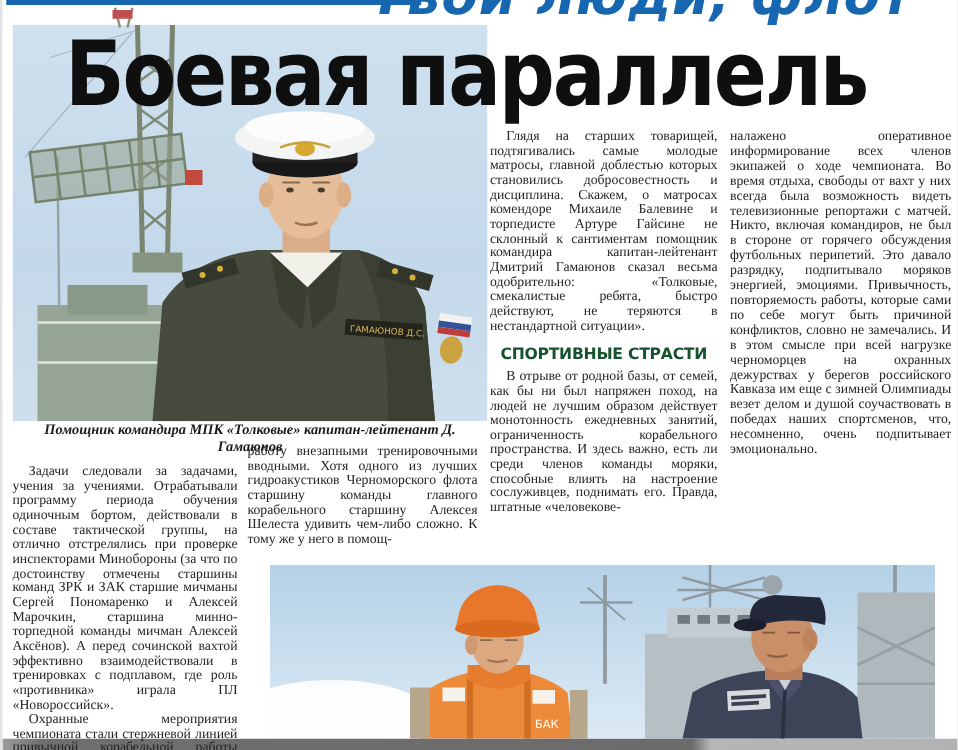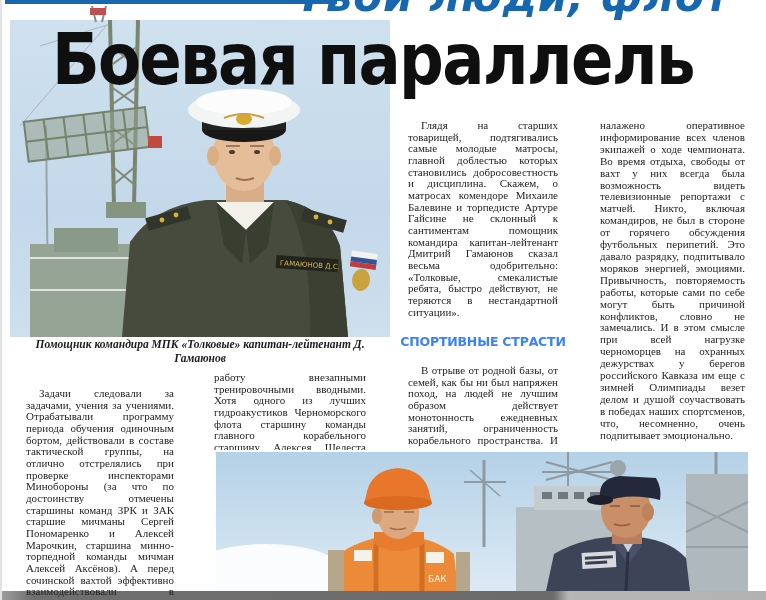--- a/index.html
+++ b/index.html
@@ -9,29 +9,29 @@
   .kicker{position:absolute;left:294px;top:-28px;font-family:"DejaVu Sans",sans-serif;
         font-weight:bold;font-style:italic;font-size:42px;color:#1767b0;white-space:nowrap;
         letter-spacing:1px;z-index:2;}
   .headline{position:absolute;left:50px;top:20px;font-family:"DejaVu Sans",sans-serif;
         font-weight:bold;font-size:72px;line-height:78px;color:#0f0f0f;letter-spacing:-2px;
         transform:scaleX(0.87);transform-origin:left top;white-space:nowrap;z-index:6;}
   .photo-top{position:absolute;left:8px;top:6px;width:380px;height:331px;z-index:1;}
   .caption{position:absolute;left:8px;top:337px;width:380px;text-align:center;font-weight:bold;
         font-style:italic;font-size:11.5px;line-height:14px;color:#1b1b1b;z-index:5;}
   .body-text{font-size:11px;line-height:11.65px;color:#242424;text-align:justify;}
-  .body-text p{margin:16px;}
+  .body-text p{margin:0;}
   .body-text p.indent{text-indent:13px;}
   .col{position:absolute;overflow:hidden;z-index:4;}
   .col1{left:8px;top:372px;width:180px;height:237px;}
   .col2{left:196px;top:356px;width:184px;height:94px;}
   .col3{left:390px;top:104px;width:182px;height:342px;}
   .col4{left:582px;top:104px;width:177px;height:340px;line-height:11.9px;}
   .subhead{font-family:"DejaVu Sans",sans-serif;font-weight:bold;font-size:12.5px;line-height:15px;
-        text-align:center;letter-spacing:-0.2px;color:#3b82f6;margin:8px 0 6px;}
+        text-align:center;letter-spacing:-0.2px;color:#14532d;margin:8px 0 6px;}
   .photo-bottom{position:absolute;left:214px;top:452px;width:532px;height:139px;z-index:1;}
   .bottom-bar{position:absolute;left:0;top:591px;width:766px;height:9px;z-index:2;
         background:linear-gradient(90deg,#9c9c9c 0%,#6f6f6f 4%,#6b6b6b 72%,#b6b6b6 74%,#b2b2b2 100%);}
 </style>
 </head>
 <body>
 
 <div class="page">
 
   <div class="top-rule"></div>

